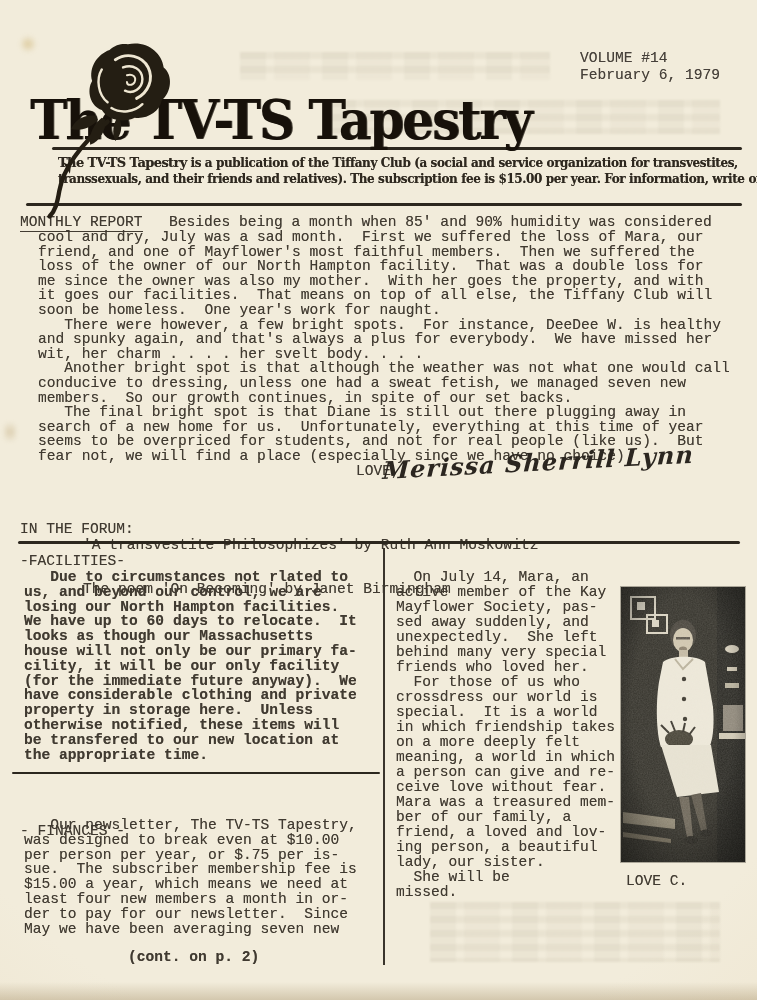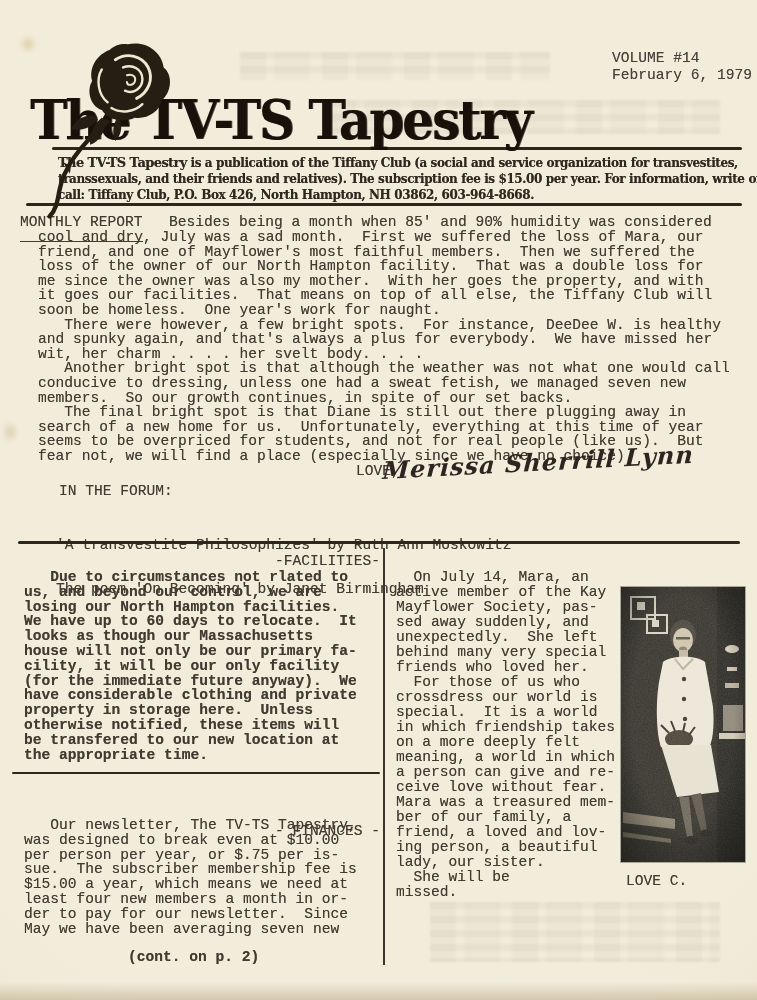--- a/index.html
+++ b/index.html
@@ -9,21 +9,21 @@
     background:radial-gradient(130% 115% at 48% 42%, #f2ecdb 55%, #eadfc6 88%, #ddd0b0 100%);
   }
   .paper::after{content:"";position:absolute;left:0;right:0;bottom:0;height:18px;
     background:linear-gradient(180deg, rgba(140,115,70,0) 0%, rgba(140,115,70,.30) 100%);pointer-events:none;}
   .mono{
     position:absolute;font-family:"Liberation Mono","DejaVu Sans Mono",monospace;
     font-size:14.6px;line-height:14.6px;white-space:pre;color:#403a31;
     text-shadow:0 0 .4px rgba(64,56,44,.55);
   }
   
-  .vol{position:absolute;left:612px;top:50px;}
+  .vol{position:absolute;left:580px;top:50px;}
   .vol div{position:static;display:block;font-family:"Liberation Mono","DejaVu Sans Mono",monospace;
     font-size:14.6px;line-height:17px;white-space:pre;color:#46403a;text-shadow:0 0 .4px rgba(64,56,44,.5);}
   .rose{position:absolute;left:38px;top:30px;width:145px;height:190px;z-index:3;}
   .title{
     position:absolute;left:30px;top:88px;z-index:2;
     font-family:"DejaVu Serif","Liberation Serif",serif;font-weight:bold;
     font-size:50px;letter-spacing:-2px;color:#17110a;
     transform:scaleY(1.08);transform-origin:left top;
     text-shadow:1px 0 0 rgba(23,17,10,.75);
     white-space:nowrap;
@@ -36,34 +36,34 @@
   .vrule{position:absolute;left:383px;top:548px;width:2px;height:417px;background:#3a352c;}
   .boxtext{position:absolute;left:58px;top:155px;width:690px;z-index:2;}
   .subline{
     font-family:"DejaVu Serif","Liberation Serif",serif;font-weight:bold;
     font-size:12px;line-height:16px;letter-spacing:-.4px;color:#2e281f;white-space:nowrap;
     text-shadow:0 0 .5px rgba(46,40,31,.6);
   }
   .subline .lead{font-size:13px;letter-spacing:-.6px;}
   
   .report-first{left:20px;top:215px;}
-  .uline{border-bottom:1.6px solid #433c32;padding-bottom:11px;}
+  .uline{border-bottom:1.6px solid #433c32;padding-bottom:1px;}
   .report-body{left:38px;top:230px;}
   .love{left:356px;top:464px;}
   .signature{
     position:absolute;left:382px;top:456px;z-index:2;
     font-family:"DejaVu Serif","Liberation Serif",serif;font-style:italic;font-weight:bold;
     font-size:24px;color:#2b2620;transform:rotate(-3deg) skewX(-6deg);transform-origin:left bottom;
     letter-spacing:1px;white-space:nowrap;
   }
-  .forum-head{left:20px;top:484px;margin-left:39px;}
+  .forum-head{left:20px;top:522px;}
   .forum-items{left:56px;top:509px;}
-  .forum-items div{white-space:pre;}
-  
-  .head{text-align:right;}
+  .forum-items div{white-space:pre;margin-left:27px;}
+  
+  .head{text-align:left;}
   .facil-head{left:20px;top:554px;width:360px;}
   .facil-body{left:24px;top:570px;line-height:14.8px;font-weight:bold;}
   .fin-head{left:20px;top:824px;width:360px;}
   .fin-body{left:24px;top:818px;line-height:14.8px;}
   .cont{left:128px;top:950px;font-weight:bold;}
   .mem-head{left:390px;top:554px;width:250px;}
   .mem-body{left:396px;top:570px;line-height:15px;}
   .photo{position:absolute;left:621px;top:587px;width:124px;height:275px;box-shadow:0 0 0 1px rgba(40,36,28,.35);}
   .caption{left:626px;top:874px;}
   
@@ -112,21 +112,20 @@
     <path d="M34,140 L26,136 L33,148 Z" fill="#241e13"></path>
   </svg>
 
   <div class="title">The TV-TS Tapestry</div>
 
   <div class="rule rule-top"></div>
 
   <div class="boxtext">
     <div class="subline"><span class="lead">The TV-TS Tapestry</span><span> is a publication of the Tiffany Club (a social and service organization for transvestites,</span></div>
     <div class="subline">transsexuals, and their friends and relatives). The subscription fee is $15.00 per year. For information, write or</div>
-    <div class="subline">call: Tiffany Club, P.O. Box 426, North Hampton, NH 03862, 603-964-8668.</div>
   </div>
 
   <div class="rule rule-mid"></div>
 
   <div class="mono report-first"><span class="uline">MONTHLY REPORT</span><span>   Besides being a month when 85' and 90% humidity was considered</span></div>
 
   <div class="mono report-body">cool and dry, July was a sad month.  First we suffered the loss of Mara, our
 friend, and one of Mayflower's most faithful members.  Then we suffered the
 loss of the owner of our North Hampton facility.  That was a double loss for
 me since the owner was also my mother.  With her goes the property, and with

